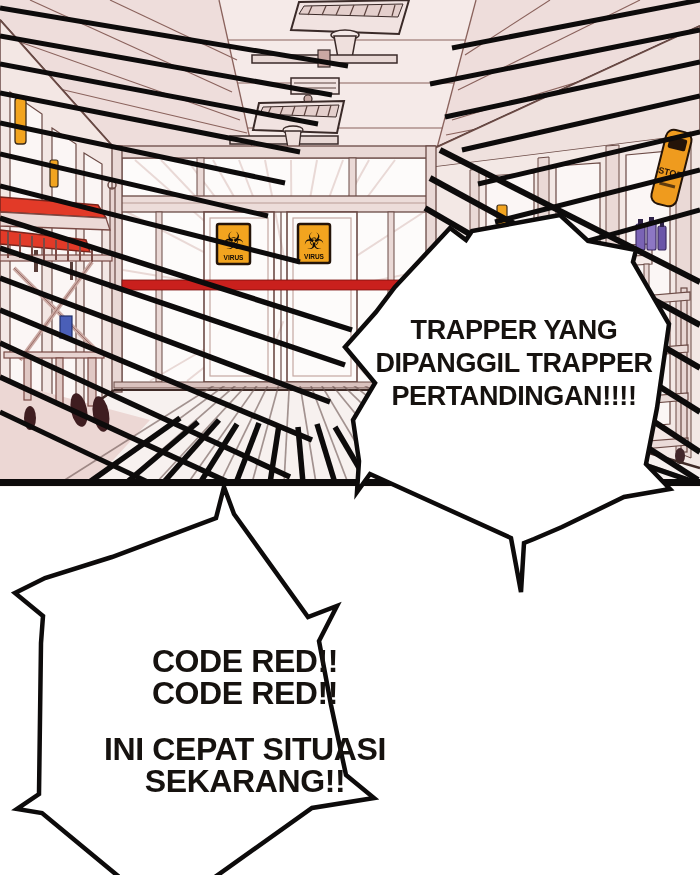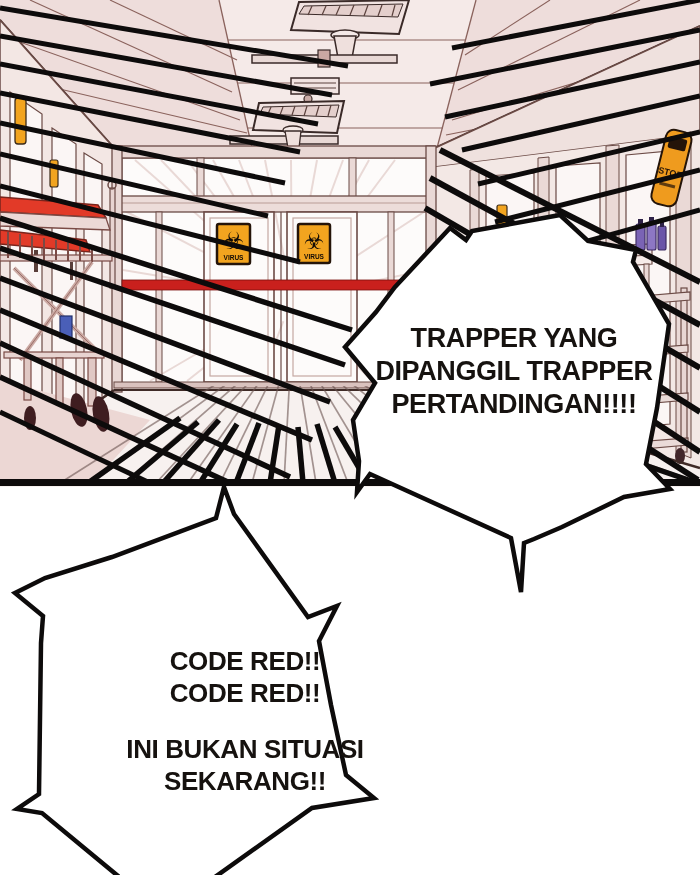--- a/index.html
+++ b/index.html
@@ -1,22 +1,22 @@
 <!DOCTYPE html>
 <html><head>
 <meta charset="utf-8">
 <style>
   html,body{margin:0;padding:0;background:#ffffff;}
   #page{position:relative;width:700px;height:875px;background:#ffffff;overflow:hidden;
         font-family:"Liberation Sans",sans-serif;}
   #art{position:absolute;left:0;top:0;}
   .bubble-text{position:absolute;text-align:center;font-weight:bold;color:#16120f;
                letter-spacing:-0.4px;z-index:5;}
-  #bt1{left:368px;top:322px;width:292px;font-size:27px;line-height:33px;}
-  #bt2{left:99px;top:645px;width:292px;font-size:26px;line-height:32px;}
+  #bt1{left:368px;top:314px;width:292px;font-size:27px;line-height:33px;}
+  #bt2{left:99px;top:645px;width:292px;font-size:32px;line-height:32px;}
   .spacer{height:24px;}
   .sign-text{font-family:"Liberation Sans",sans-serif;font-weight:bold;}
 </style>
 </head>
 <body>
 
 <div id="page">
 <svg id="art" width="700" height="875" viewBox="0 0 700 875">
   <defs>
     <clipPath id="cpDoor">
@@ -343,16 +343,16 @@
 
 <div id="bt1" class="bubble-text">
   <div>TRAPPER YANG</div>
   <div>DIPANGGIL TRAPPER</div>
   <div>PERTANDINGAN!!!!</div>
 </div>
 <div id="bt2" class="bubble-text">
   <div>CODE RED!!</div>
   <div>CODE RED!!</div>
   <div class="spacer"></div>
-  <div>INI BUKAN SITUASI</div>
+  <div>INI CEPAT SITUASI</div>
   <div>SEKARANG!!</div>
 </div>
 </div>
 
 </body></html>

